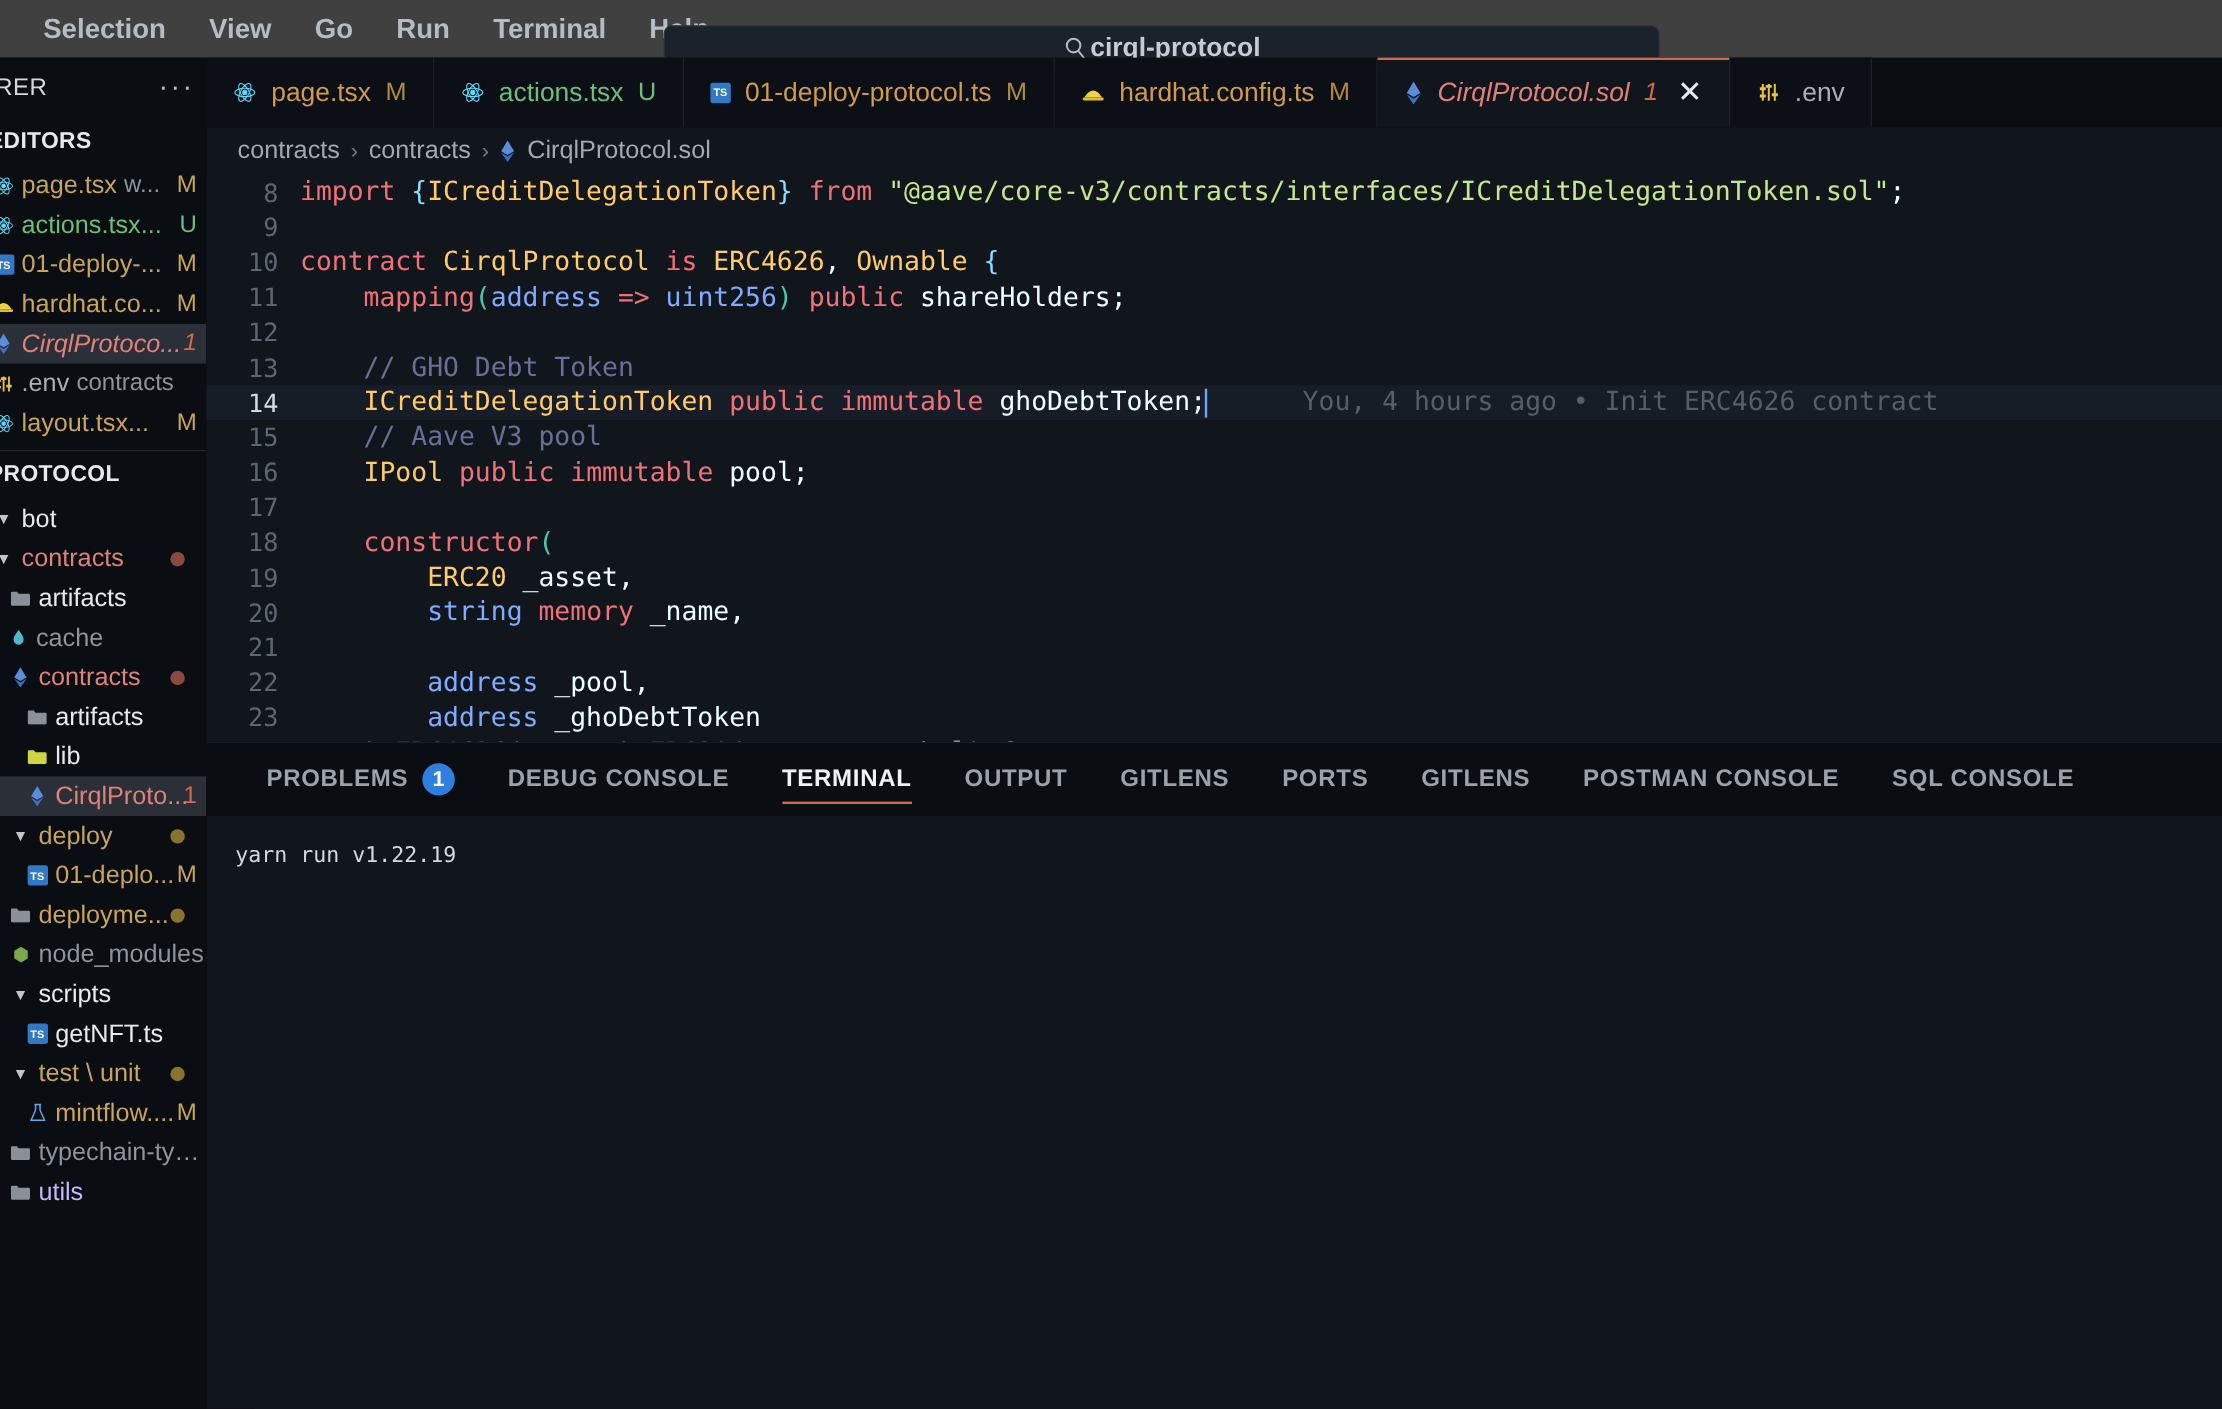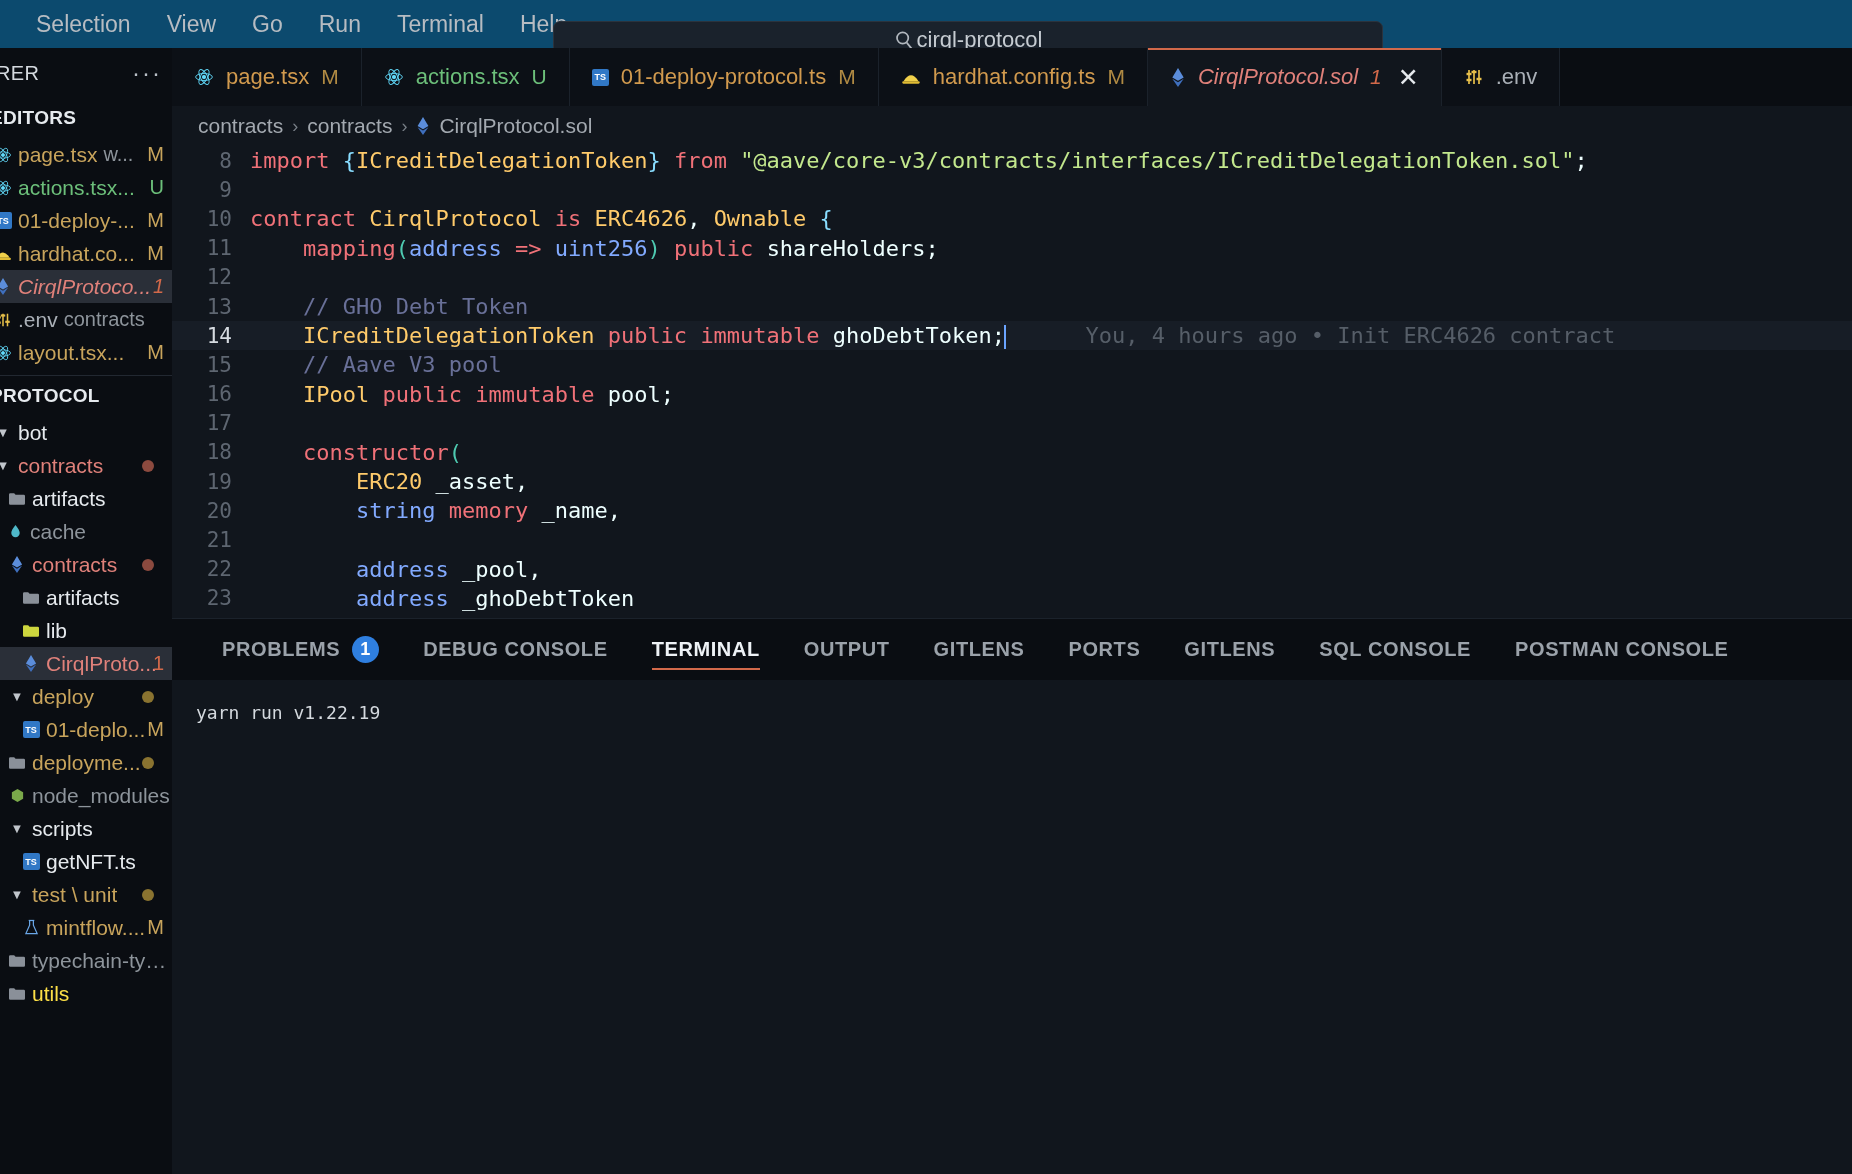--- a/index.html
+++ b/index.html
@@ -5,22 +5,23 @@
   * { margin:0; padding:0; box-sizing:border-box; }
   html,body { width:1852px; height:1174px; overflow:hidden; background:#0a0d12; }
   body {
     font-family:"Liberation Sans", sans-serif;
     color:#cccccc;
     -webkit-font-smoothing:antialiased;
   }
 
   
   #titlebar {
-    height:48px; background:#0c4a6e; display:flex; align-items:center;
+    height:48px; background:#404040; display:flex; align-items:center;
     position:relative;
+    font-weight:bold;
   }
   .menu-items { display:flex; align-items:center; gap:0px; padding-left:18px; }
   .menu-item {
     font-size:23px; color:#b7bcc2; padding:4px 18px; cursor:default;
     white-space:nowrap;
   }
   .nav-arrows { display:flex; align-items:center; gap:18px; margin-left:22px; }
   .nav-arrow { font-size:27px; color:#9aa1a9; line-height:1; }
   #searchbox {
     position:absolute; left:553px; top:21px; width:830px; height:38px;
@@ -400,21 +401,21 @@
             </svg>
           </span>
           <span class="sb-name" style="color:#8d949b;">typechain-types</span>
         </div>
         <div class="sb-row" style="padding-left: 14px;">
           <span class="sb-ico">
             <svg width="16" height="13" viewBox="0 0 18 14">
               <path d="M0 2.4A1.4 1.4 0 011.4 1h4.4l1.6 1.9H16.6A1.4 1.4 0 0118 4.3v8.3A1.4 1.4 0 0116.6 14H1.4A1.4 1.4 0 010 12.6z" fill="#8a9099"></path>
             </svg>
           </span>
-          <span class="sb-name" style="color:#fde047;">utils</span>
+          <span class="sb-name" style="color:#c4b5fd;">utils</span>
         </div>
       </div>
   </div>
 
   <div id="editorcol">
 
     <div id="tabs">
         <div class="tab">
           <span style="display:flex;align-items:center;">
             <svg width="20" height="20" viewBox="0 0 24 24" fill="none" stroke="#61dafb" stroke-width="1.1">
@@ -534,23 +535,23 @@
         <div class="ptab">
           <span>GITLENS</span>
         </div>
         <div class="ptab">
           <span>PORTS</span>
         </div>
         <div class="ptab">
           <span>GITLENS</span>
         </div>
         <div class="ptab">
+          <span>POSTMAN CONSOLE</span>
+        </div>
+        <div class="ptab">
           <span>SQL CONSOLE</span>
-        </div>
-        <div class="ptab">
-          <span>POSTMAN CONSOLE</span>
         </div>
       </div>
     <div id="terminal">
         <div>yarn run v1.22.19</div>
       </div>
   </div>
 </div>
 
 </body></html>

